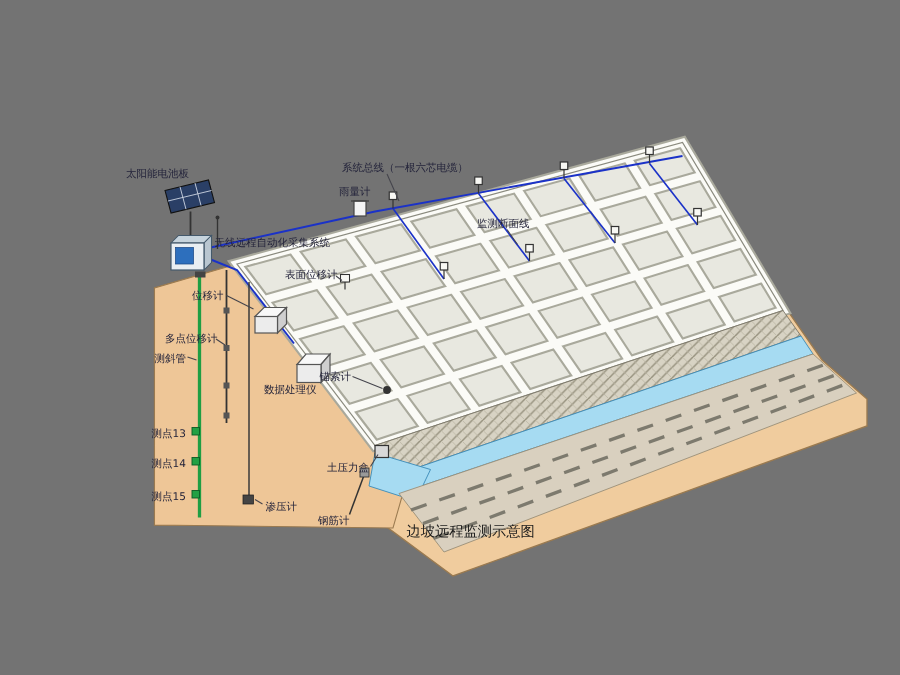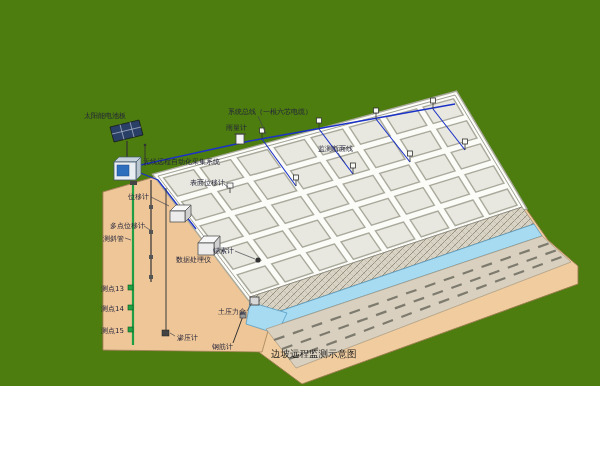--- a/index.html
+++ b/index.html
@@ -1,16 +1,16 @@
 <!DOCTYPE html>
 <html><head>
 <meta charset="utf-8">
 <style>
   html,body{margin:0;padding:0;background:#ffffff;}
-  .stage{width:600px;height:386px;position:relative;background:#4d7c0f;overflow:hidden;}
+  .stage{width:600px;height:450px;position:relative;background:#737373;overflow:hidden;}
   svg{display:block;}
   .lbl{font:7px "DejaVu Sans", sans-serif;fill:#23233a;}
   .caption{font:9.5px "DejaVu Sans", sans-serif;fill:#1a1a1a;}
   .leader{stroke:#44444c;stroke-width:0.7;fill:none;}
 </style>
 </head>
 <body>
 
 <div class="stage">
 <svg width="600" height="450" viewBox="0 0 600 450">

